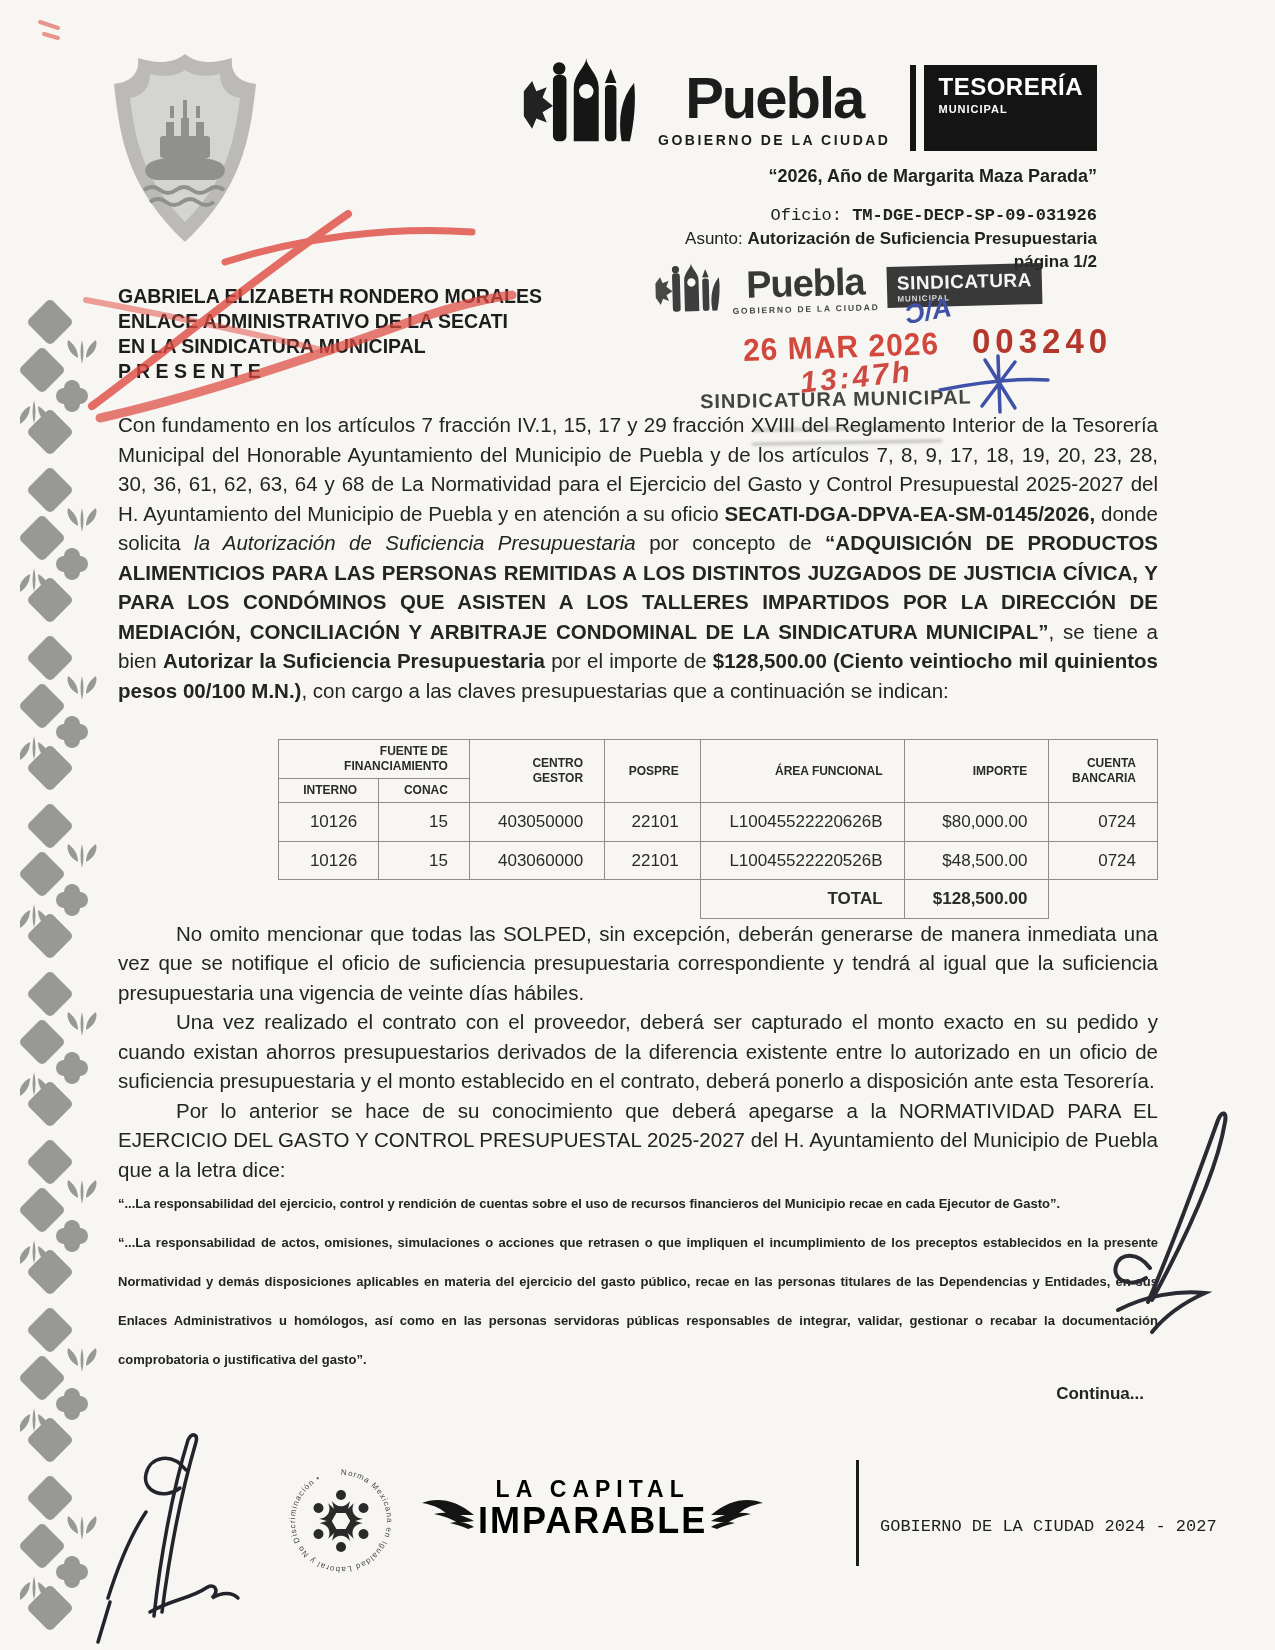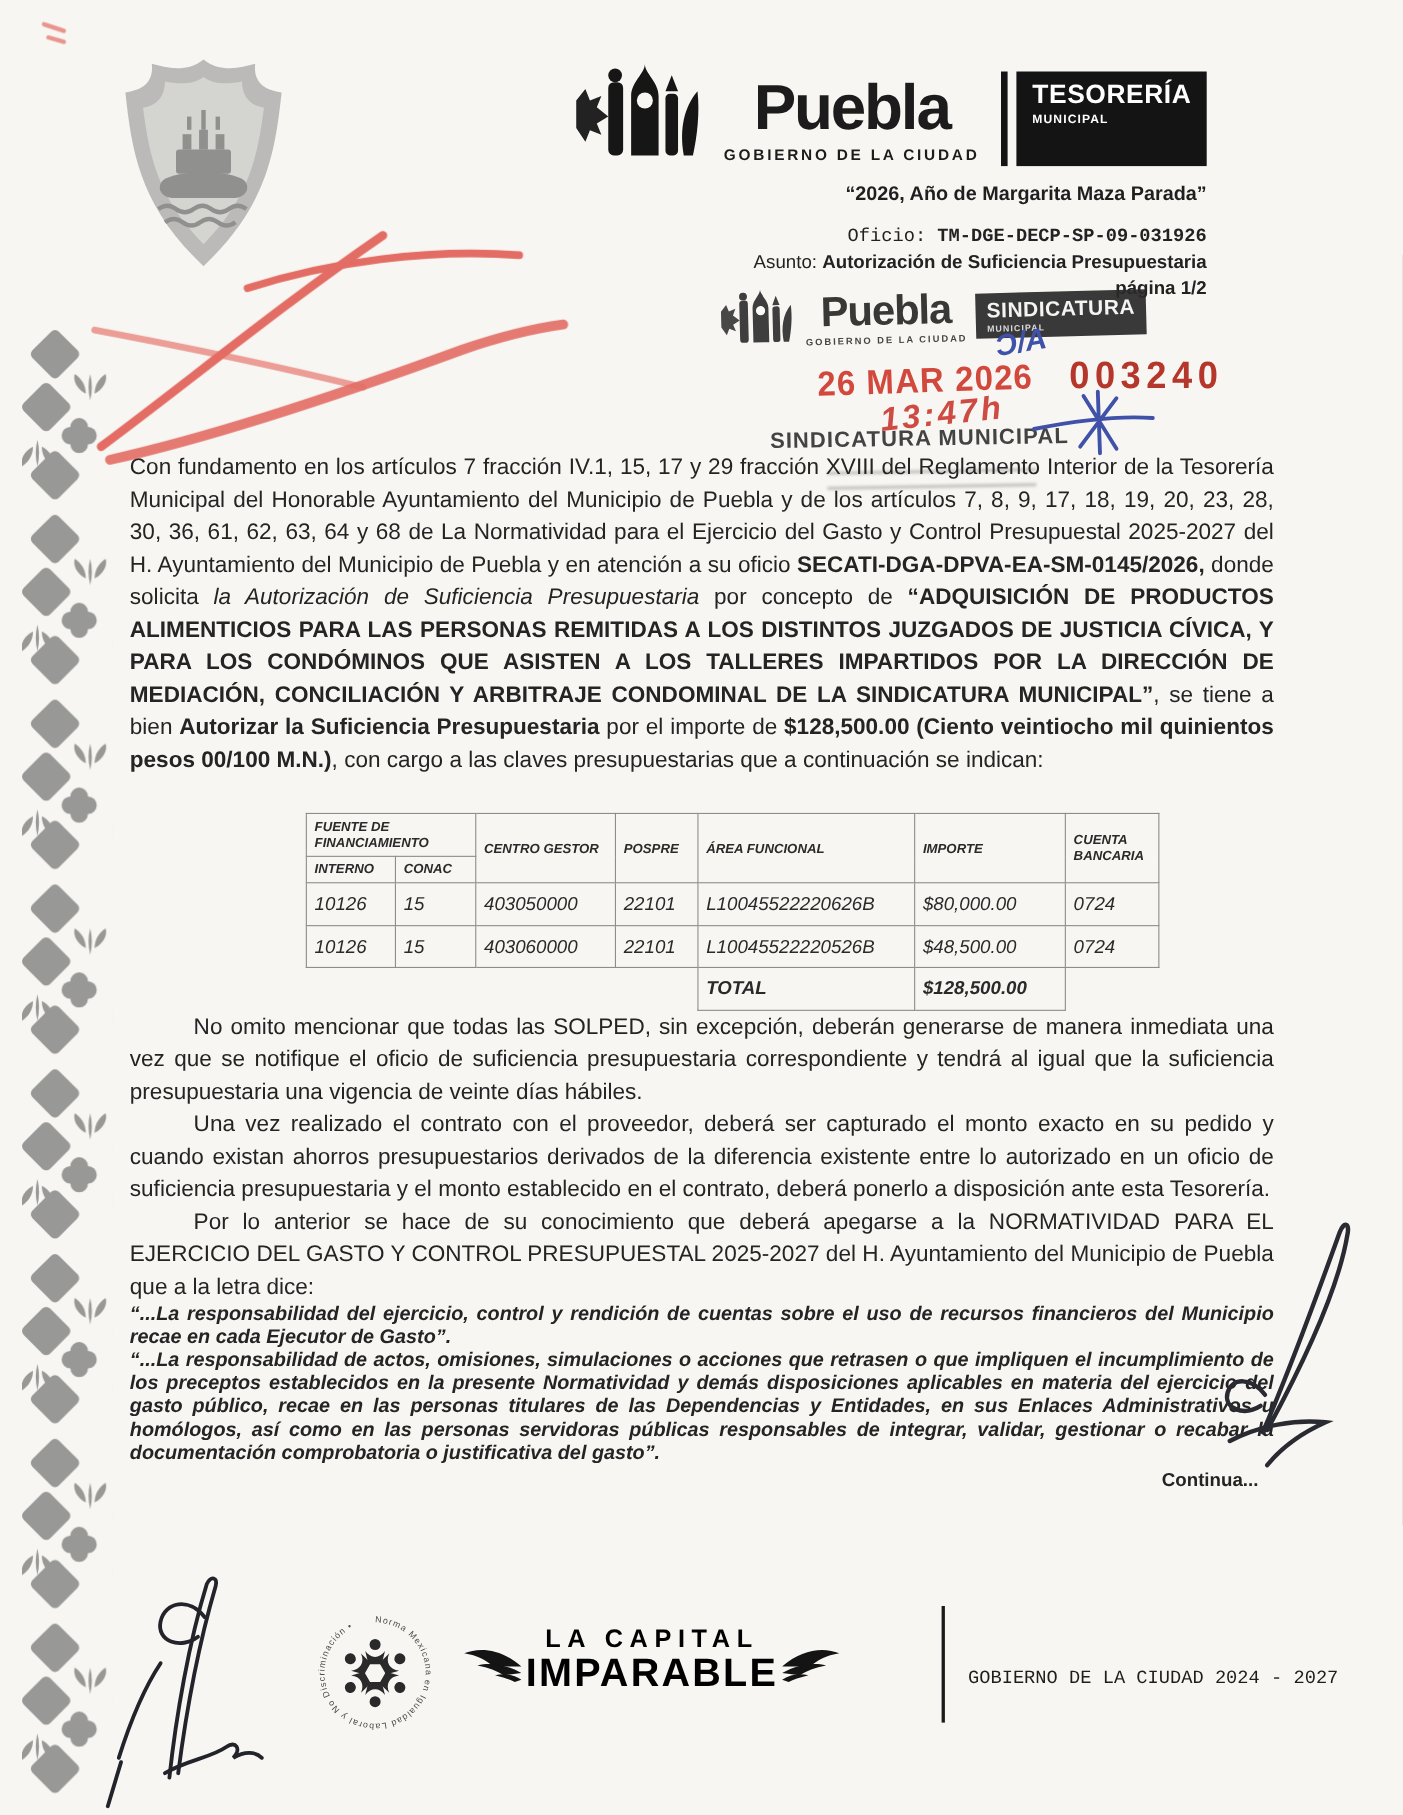--- a/index.html
+++ b/index.html
@@ -61,28 +61,28 @@
              line-height:25px;color:#1d1d1d;}
   
   .content{position:absolute;left:118px;top:410px;width:1040px;font-size:20.5px;
            line-height:29.5px;color:#242424;text-align:justify;}
   .content p{margin:0;}
   .p-indent{text-indent:58px;}
   .mt-table{margin-top:34px;}
   .mt-p2{margin-top:30px;}
   .mt-p3{margin-top:40px;}
   .mt-p4{margin-top:40px;}
-  .quote{margin-top:42px;margin-left:34px;margin-right:6px;font-weight:700;font-style:italic;
-         font-size:18px;line-height:21px;}
+  .quote{margin-top:42px;margin-left:34px;margin-right:6px;font-weight:700;
+         font-size:13px;line-height:39px;}
   .quote2{margin-top:28px;}
   .continua{margin-top:10px;text-align:right;font-weight:600;font-size:17px;
             padding-right:14px;}
   
   table.budget{border-collapse:collapse;margin-left:160px;font-size:16.5px;color:#2a2a2a;}
-  table.budget th,table.budget td{border:1.5px solid #8f8d89;padding:4px 7px;text-align:left;font-style:italic;}
+  table.budget th,table.budget td{border:1.5px solid #8f8d89;padding:4px 21px;text-align:right;}
   table.budget th{font-size:12px;font-weight:800;line-height:1.25;}
   table.budget td{font-size:17px;}
   table.budget .noborder{border:none;}
   table.budget .totalrow td{font-weight:800;}
   
   .ink{position:absolute;left:0;top:0;pointer-events:none;}
   
   .seal{position:absolute;left:282px;top:1462px;width:118px;height:118px;}
   .campaign{position:absolute;left:420px;top:1478px;display:flex;align-items:center;gap:4px;color:#000000;}
   .campaign .txt{display:flex;flex-direction:column;align-items:center;line-height:1;}
@@ -201,20 +201,26 @@
       <div class="l2">MUNICIPAL</div>
     </div>
   </div>
   <div class="ann-blue">Ɔ/A</div>
   <div class="stamp-date">26 MAR 2026</div>
   <div class="hand-time">13:47h</div>
   <div class="stamp-folio">003240</div>
   <div class="stamp-sind">SINDICATURA MUNICIPAL</div>
   <div class="stamp-smudge"></div>
 
+  <div class="recipient">
+    <div>GABRIELA ELIZABETH RONDERO MORALES</div>
+    <div>ENLACE ADMINISTRATIVO DE LA SECATI</div>
+    <div>EN LA SINDICATURA MUNICIPAL</div>
+    <div>P R E S E N T E</div>
+  </div>
 
   <div class="content">
     <p><span>Con fundamento en los artículos 7 fracción IV.1, 15, 17 y 29 fracción XVIII del Reglamento Interior de la Tesorería Municipal del Honorable Ayuntamiento del Municipio de Puebla y de los artículos 7, 8, 9, 17, 18, 19, 20, 23, 28, 30, 36, 61, 62, 63, 64 y 68 de La Normatividad para el Ejercicio del Gasto y Control Presupuestal 2025-2027 del H. Ayuntamiento del Municipio de Puebla y en atención a su oficio </span><span class="b">SECATI-DGA-DPVA-EA-SM-0145/2026,</span><span> donde solicita </span><span class="i">la Autorización de Suficiencia Presupuestaria</span><span> por concepto de </span><span class="b">“ADQUISICIÓN DE PRODUCTOS ALIMENTICIOS PARA LAS PERSONAS REMITIDAS A LOS DISTINTOS JUZGADOS DE JUSTICIA CÍVICA, Y PARA LOS CONDÓMINOS QUE ASISTEN A LOS TALLERES IMPARTIDOS POR LA DIRECCIÓN DE MEDIACIÓN, CONCILIACIÓN Y ARBITRAJE CONDOMINAL DE LA SINDICATURA MUNICIPAL”</span><span>, se tiene a bien </span><span class="b">Autorizar la Suficiencia Presupuestaria</span><span> por el importe de </span><span class="b">$128,500.00 (Ciento veintiocho mil quinientos pesos 00/100 M.N.)</span><span>, con cargo a las claves presupuestarias que a continuación se indican:</span></p>
 
     <table class="budget mt-table">
       <thead>
         <tr>
           <th colspan="2">FUENTE DE FINANCIAMIENTO</th>
           <th rowspan="2" style="width:112px">CENTRO GESTOR</th>
           <th rowspan="2" style="width:60px">POSPRE</th>

